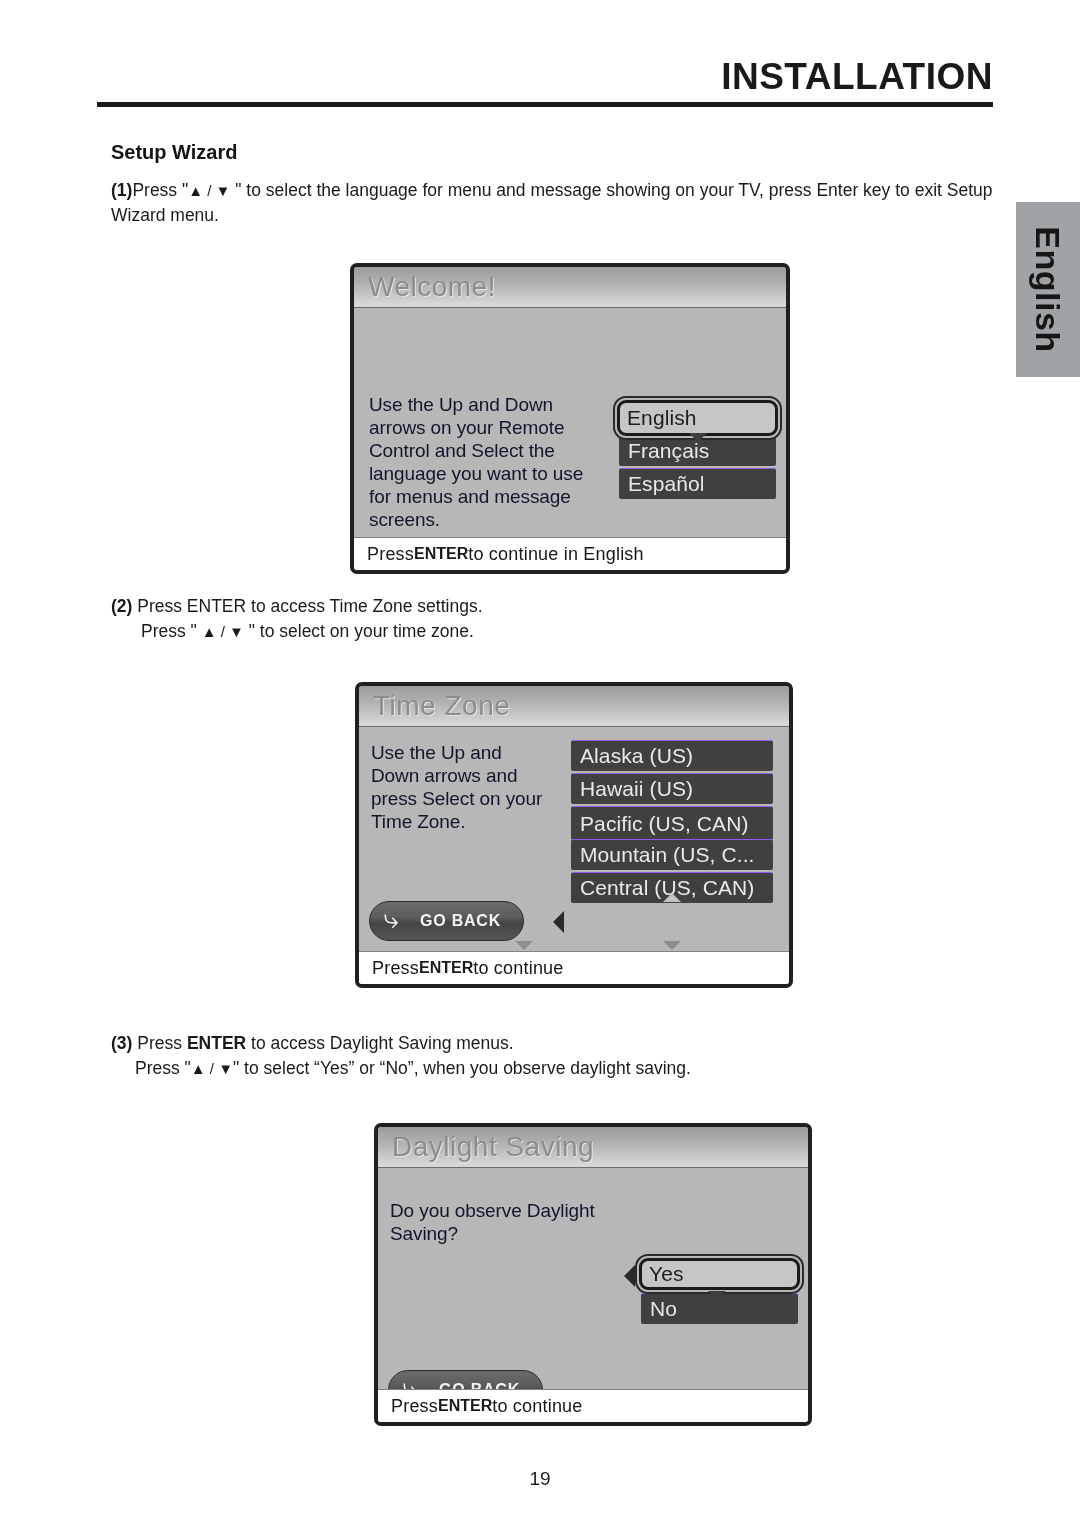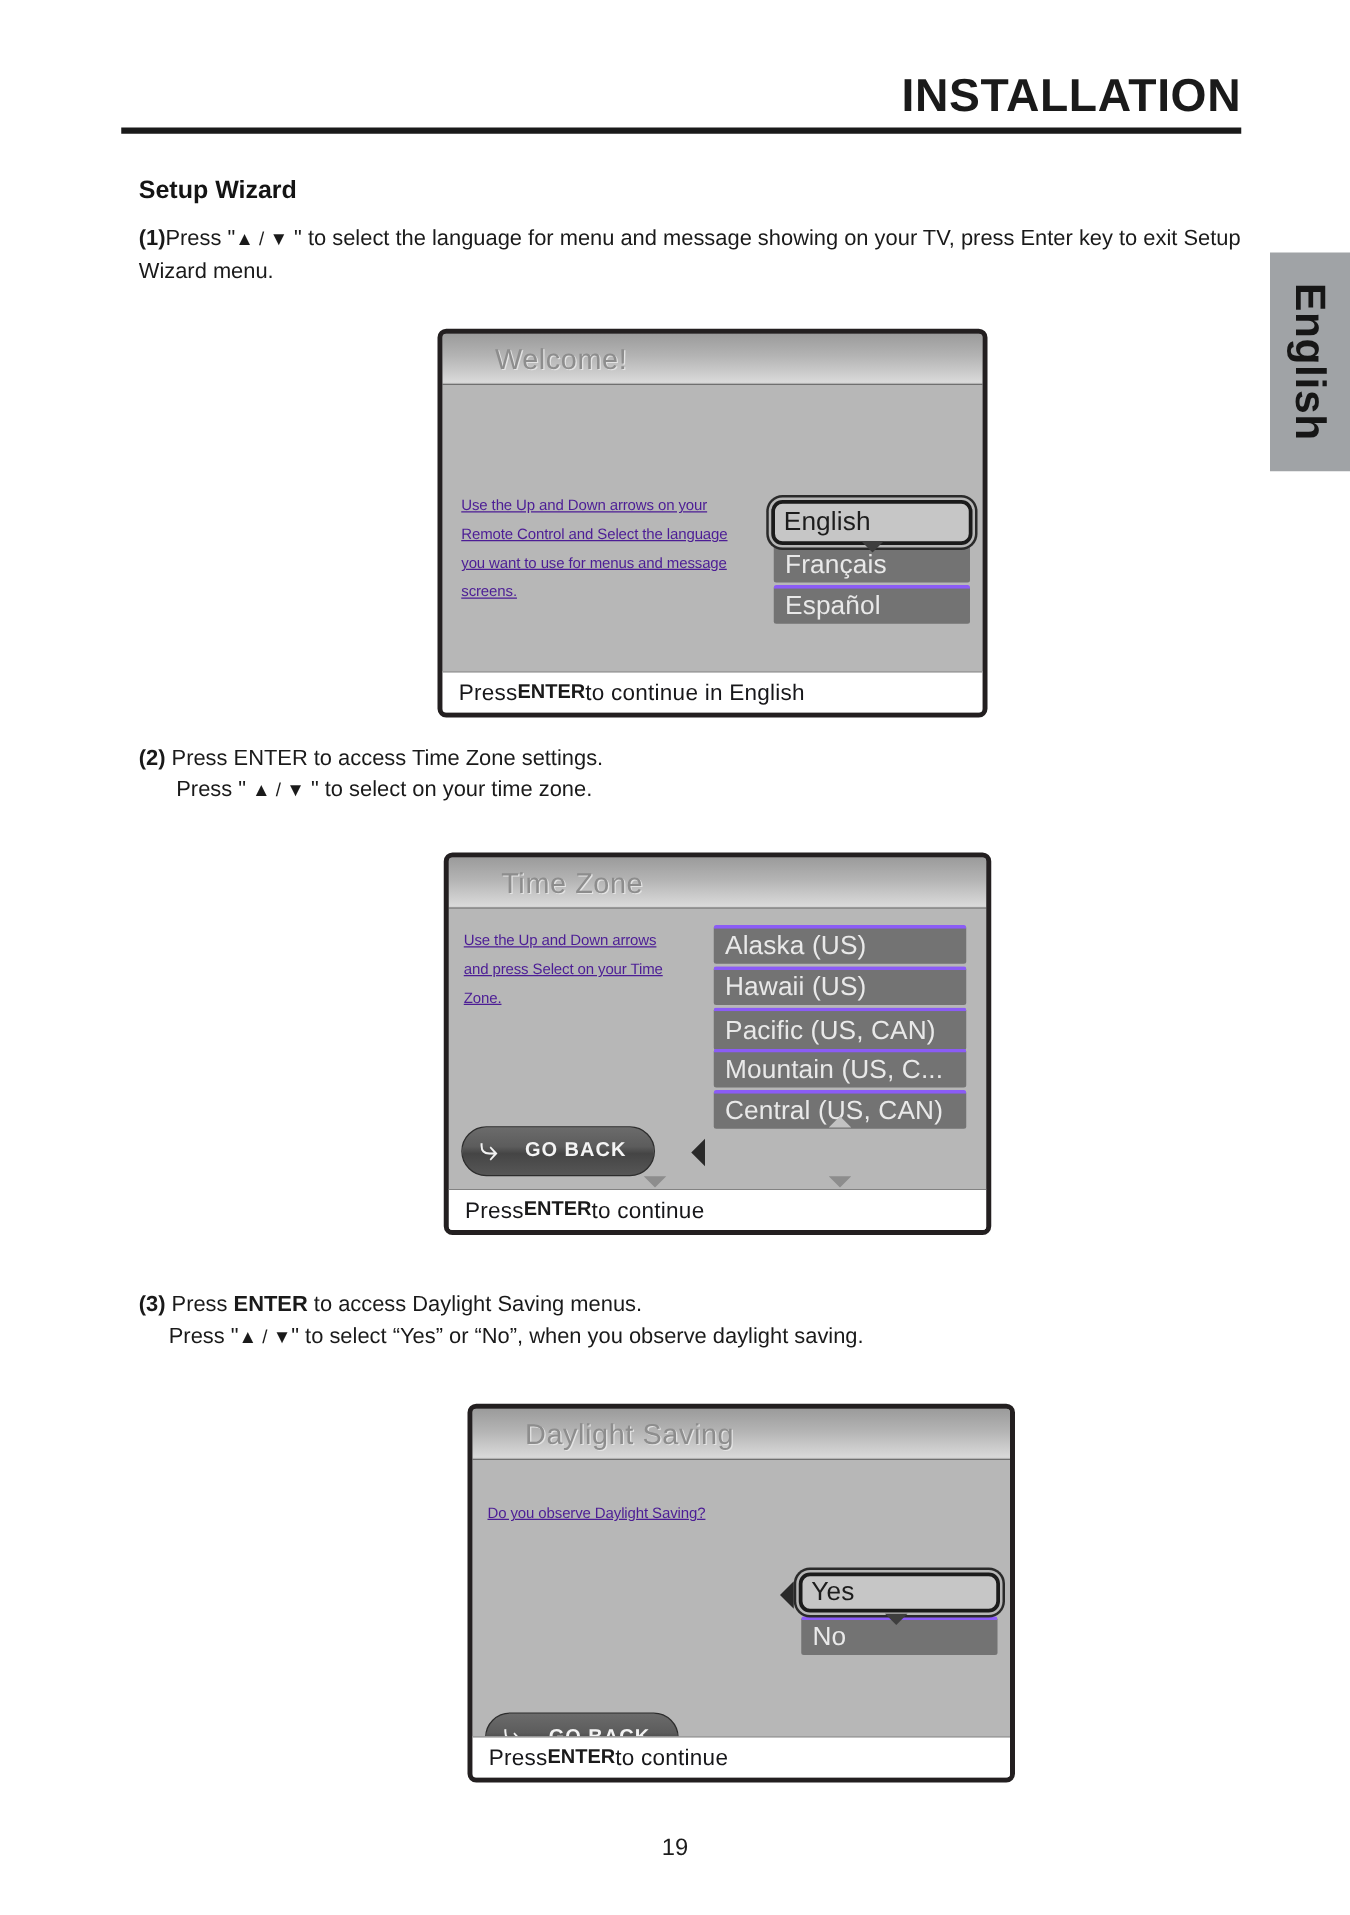--- a/index.html
+++ b/index.html
@@ -104,25 +104,24 @@
   .osd-title {
     height: 41px;
     background: linear-gradient(to bottom, #9b9b9b 0%, #b4b4b4 45%, #d9d9d9 96%, #cfcfcf 100%);
     border-bottom: 1px solid #6f6f6f;
     display: flex;
     align-items: center;
     padding-left: 14px;
     box-sizing: border-box;
   }
   .osd-title span {
-    font-size: 23px;
+    font-size: 28px;
     color: #8d8d8d;
     text-shadow: 1px 1px 0 #e4e4e4;
     letter-spacing: 0.5px;
-    margin-left: 28px;
   }
   .osd-body {
     position: relative;
     background: #b7b7b7;
   }
   .osd-footer {
     position: absolute;
     left: 0;
     right: 0;
     bottom: 0;
@@ -136,41 +135,40 @@
   }
   .osd-footer span {
     font-size: 18px;
     color: #17171a;
     letter-spacing: 0.2px;
   }
   .osd-footer b { font-weight: bold; }
 
   .osd-desc {
     position: absolute;
-    font-size: 12px;
+    font-size: 19px;
     line-height: 23px;
-    color: #4c1d95;
+    color: #0f172a;
     letter-spacing: -0.1px;
-    text-decoration: underline;
   }
 
   
   .opt {
     position: absolute;
     box-sizing: border-box;
     display: flex;
     align-items: center;
     padding-left: 9px;
     font-size: 21px;
     letter-spacing: 0.1px;
   }
   .opt.normal {
-    background: #737373;
+    background: #404040;
     color: #e9e9e9;
-    border-top: 3px solid #8b5cf6;
+    border-top: 1px solid #8b5cf6;
     border-radius: 2px;
   }
   .opt.selected {
     background: #c6c6c6;
     color: #1d1d1d;
     border: 3px solid #1b1b1b;
     border-radius: 9px;
     box-shadow: 0 0 0 2px #b7b7b7, 0 0 0 4px #2a2a2a;
     padding-left: 7px;
     z-index: 4;

